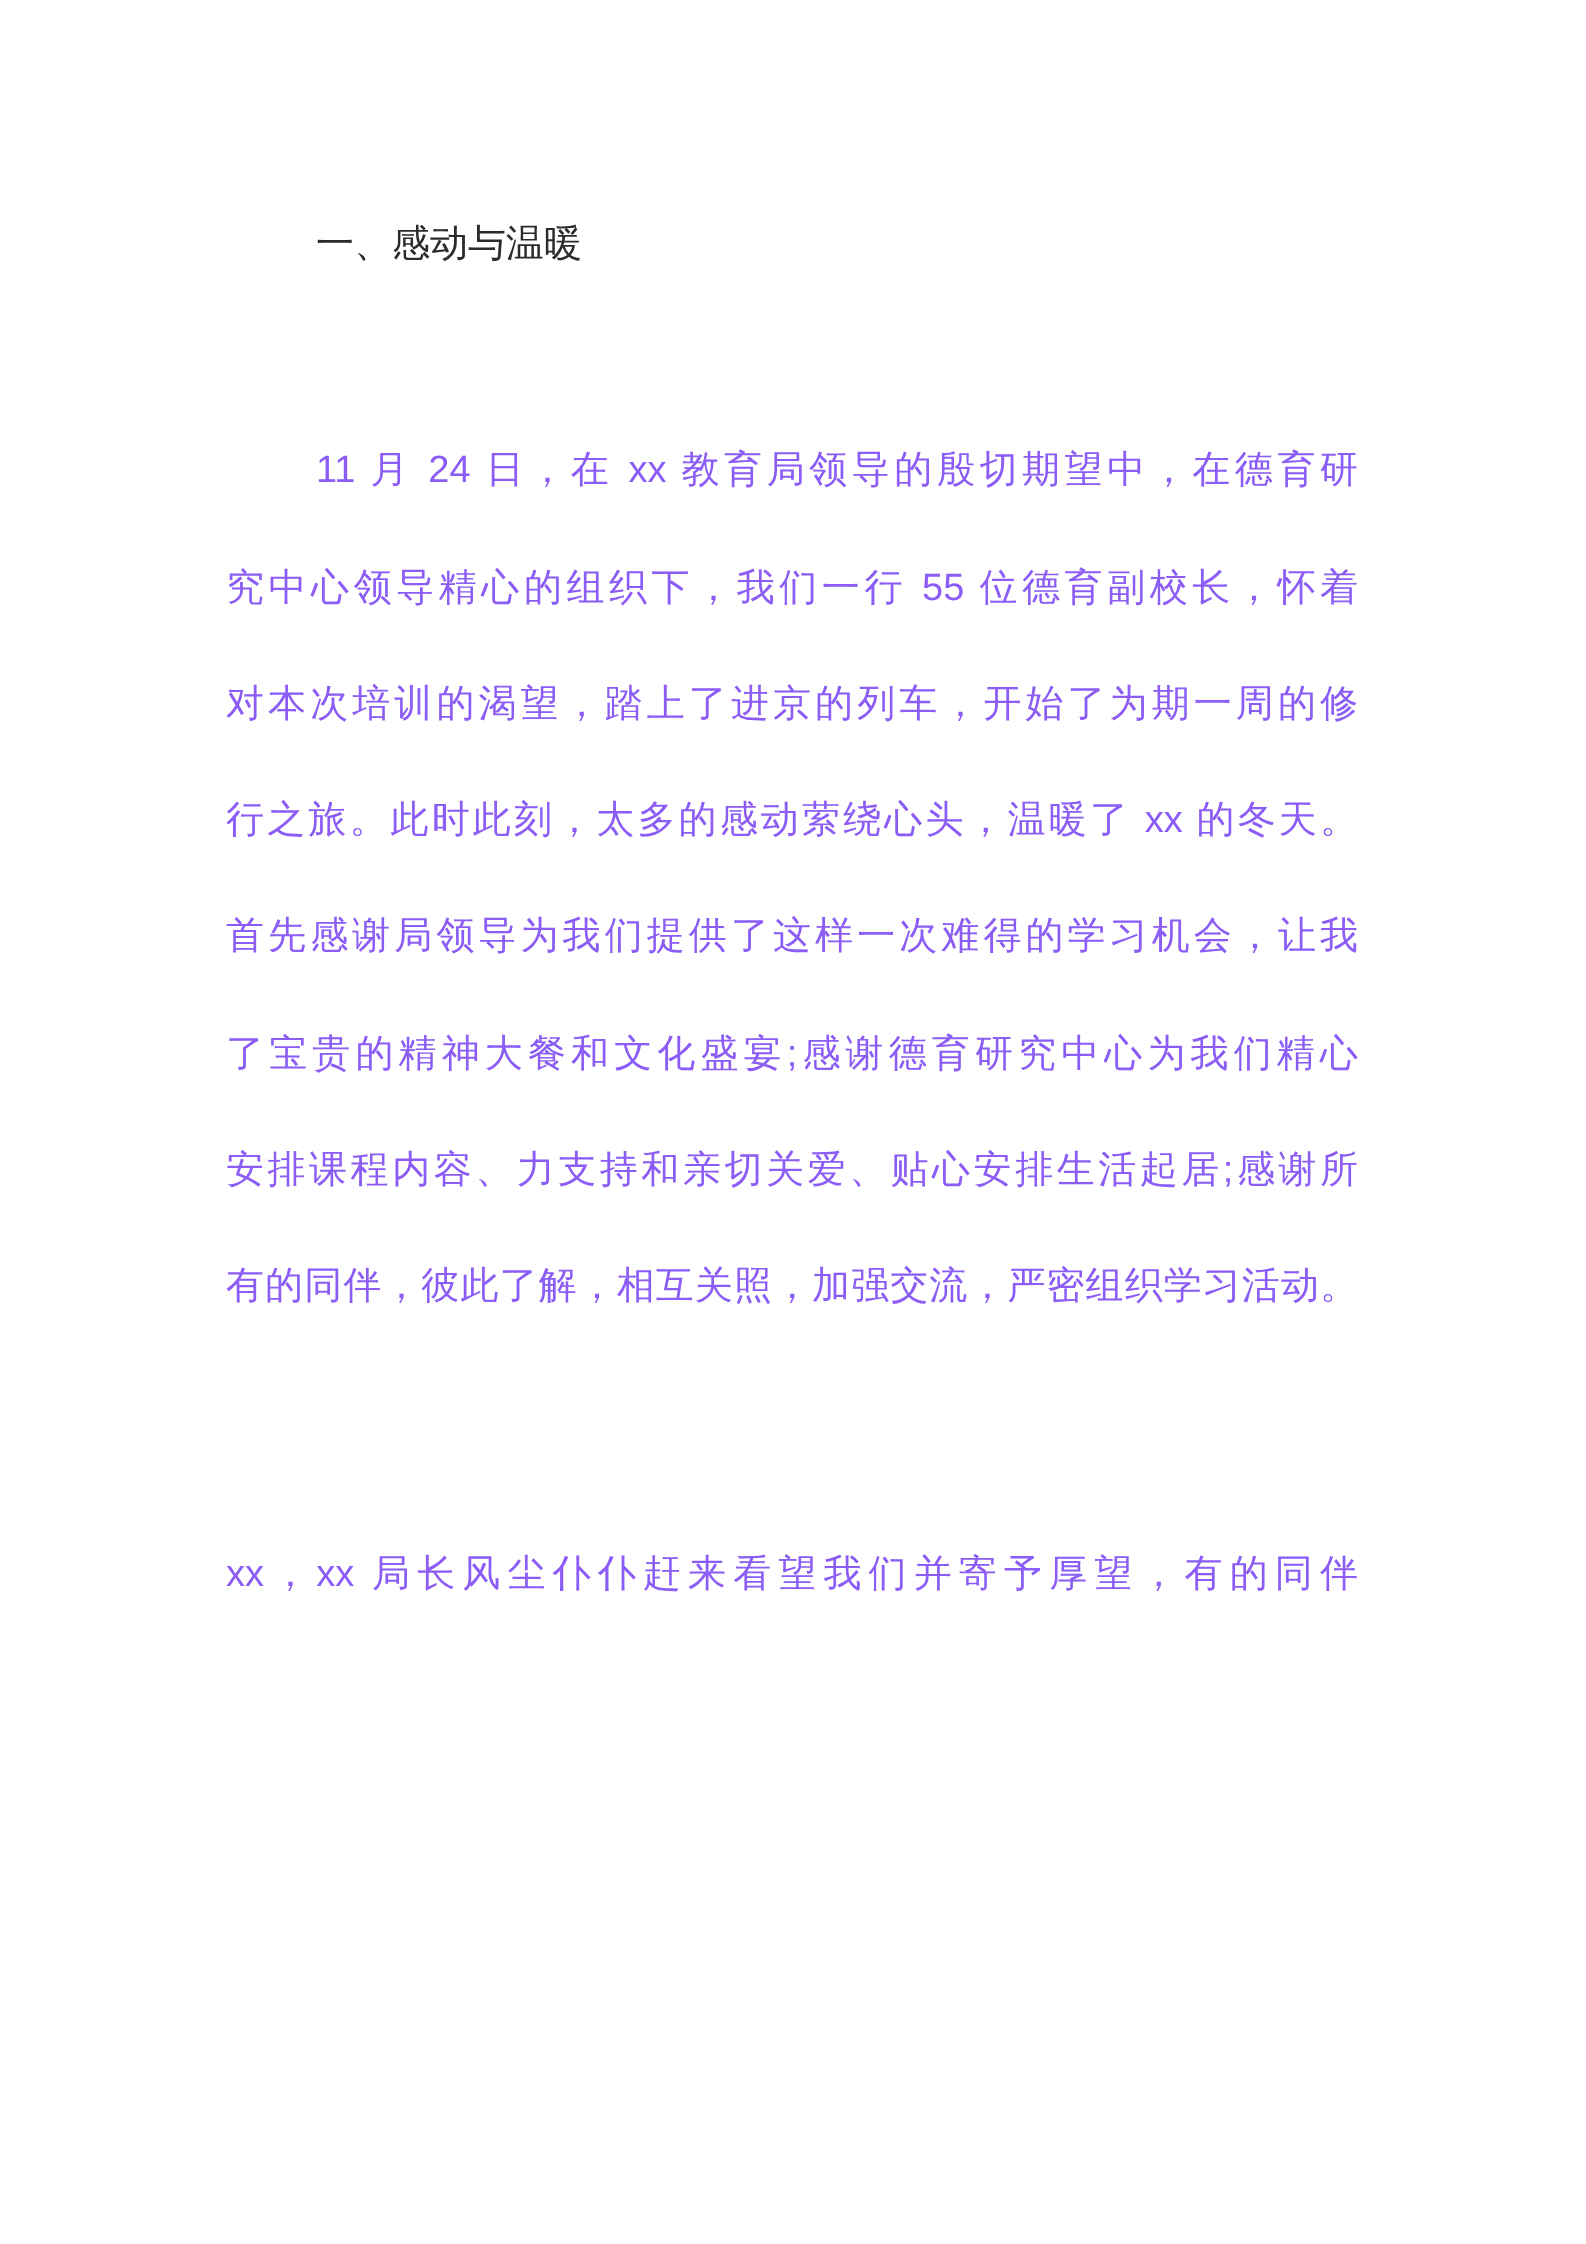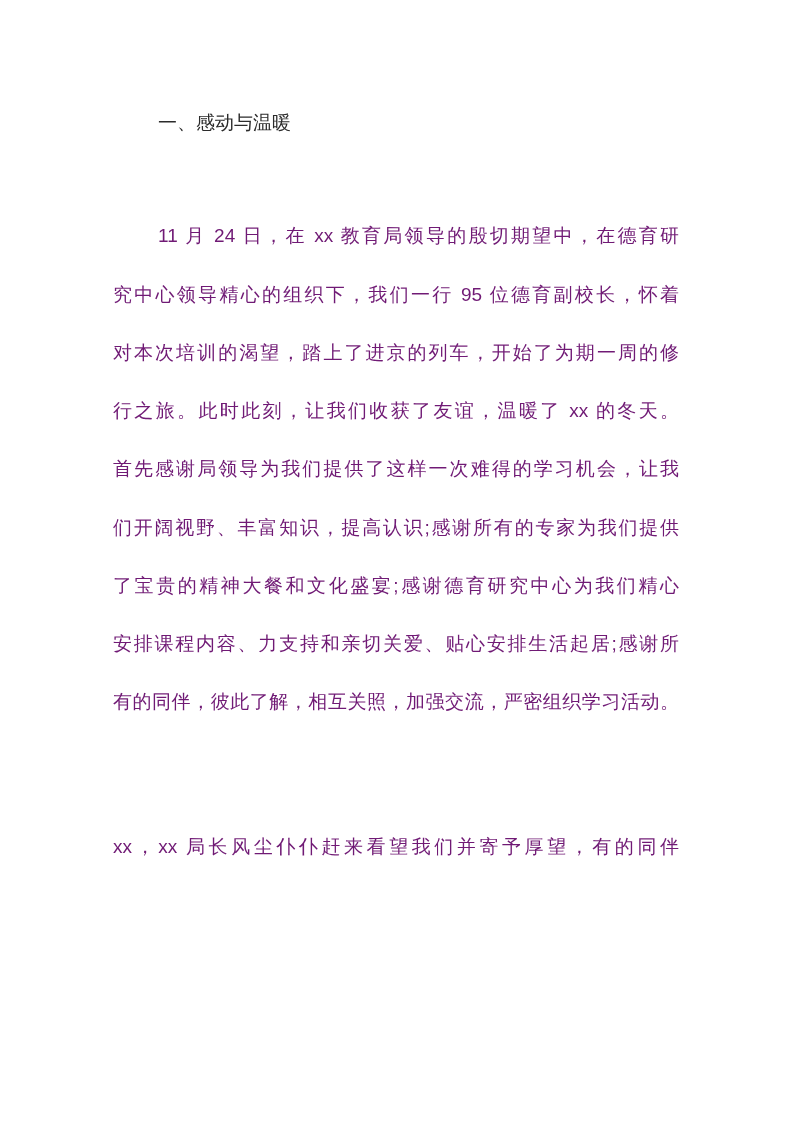--- a/index.html
+++ b/index.html
@@ -43,40 +43,39 @@
     margin-top: 86px;
   }
   .line {
     height: 58.25px;
     line-height: 58.25px;
     font-size: 19px;
     text-align: justify;
     text-align-last: justify;
     text-justify: inter-character;
     overflow: hidden;
-    color: #701a75;
+    color: #8b5cf6;
   }
   .line.first {
     text-indent: 45px;
   }
 </style>
 </head>
 <body>
 
 <div class="page">
   <div class="doc-content">
     <div class="heading-line">一、感动与温暖</div>
 
   <div class="paragraph">
         <div class="line first">11 月 24 日，在 xx 教育局领导的殷切期望中，在德育研</div>
-        <div class="line">究中心领导精心的组织下，我们一行 95 位德育副校长，怀着</div>
+        <div class="line">究中心领导精心的组织下，我们一行 55 位德育副校长，怀着</div>
         <div class="line">对本次培训的渴望，踏上了进京的列车，开始了为期一周的修</div>
-        <div class="line">行之旅。此时此刻，让我们收获了友谊，温暖了 xx 的冬天。</div>
+        <div class="line">行之旅。此时此刻，太多的感动萦绕心头，温暖了 xx 的冬天。</div>
         <div class="line">首先感谢局领导为我们提供了这样一次难得的学习机会，让我</div>
-        <div class="line">们开阔视野、丰富知识，提高认识;感谢所有的专家为我们提供</div>
         <div class="line">了宝贵的精神大餐和文化盛宴;感谢德育研究中心为我们精心</div>
         <div class="line">安排课程内容、力支持和亲切关爱、贴心安排生活起居;感谢所</div>
         <div class="line">有的同伴，彼此了解，相互关照，加强交流，严密组织学习活动。</div>
       </div>
       <div class="paragraph">
         <div class="line">xx，xx 局长风尘仆仆赶来看望我们并寄予厚望，有的同伴</div>
       </div>
     </div>
 </div>
 

